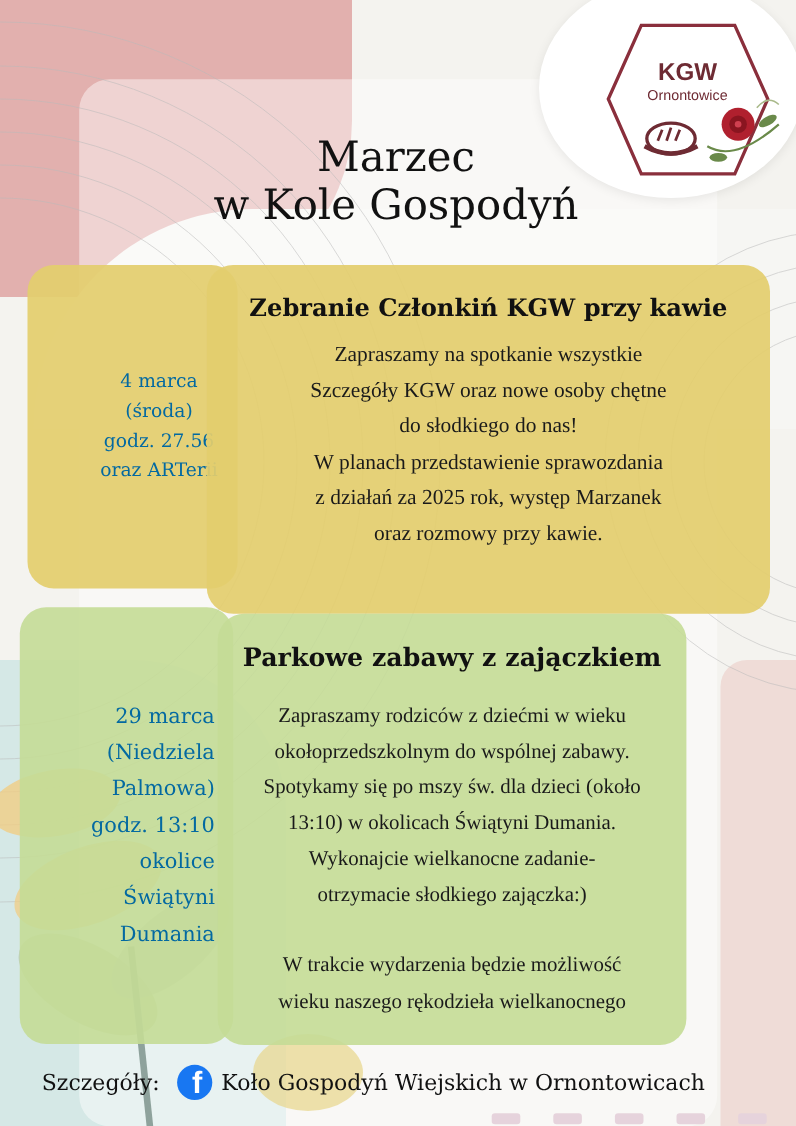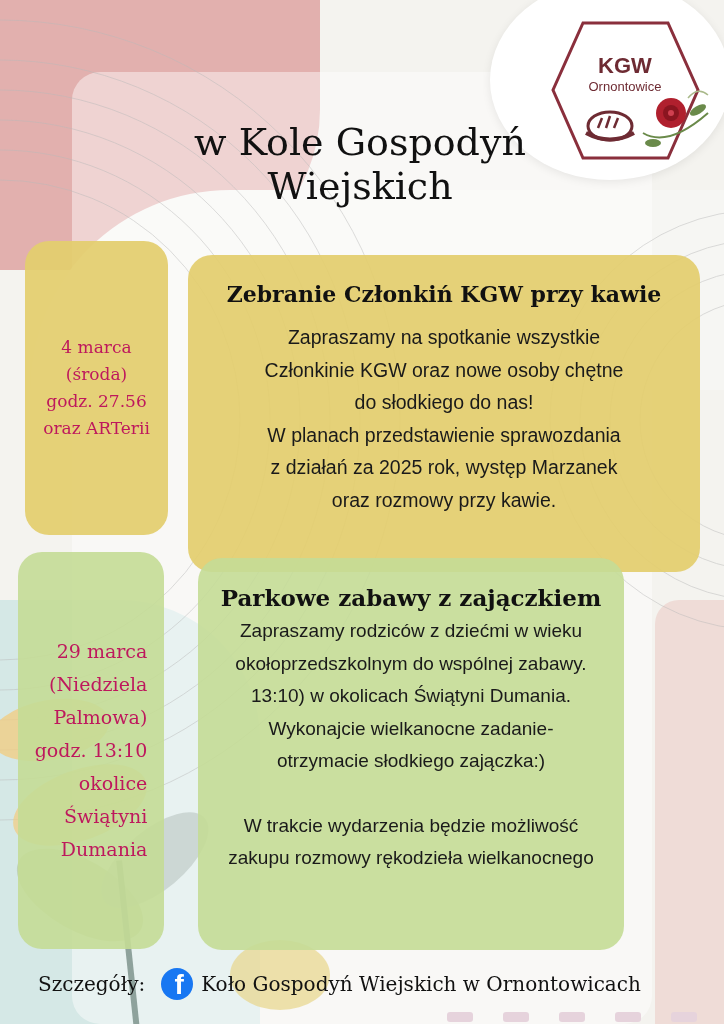--- a/index.html
+++ b/index.html
@@ -48,40 +48,40 @@
     .title {
       position:absolute; left:130px; top:95px; width:460px;
       text-align:center; font-family:"DejaVu Serif", serif;
       font-size:38px; line-height:44px; color:#111; font-weight:normal;
     }
     .title span { display:block; }
 
     .card { position:absolute; border-radius:24px; }
     .date-card {
       display:flex; align-items:center; justify-content:center; text-align:center;
-      font-family:"DejaVu Serif", serif; color:#be185d;
+      font-family:"DejaVu Serif", serif; color:#0369a1;padding-left:48px;
     }
     .yellow { background:rgba(227,206,110,0.93); }
     .green { background:rgba(196,219,150,0.9); }
 
     .date1 { left:25px; top:241px; width:143px; height:294px; font-size:17px; line-height:27px; }
     .date2 { left:18px; top:552px; width:146px; height:397px; font-size:19px; line-height:33px;text-align:right; }
 
     .event-card { padding:0; text-align:center; color:#1a1a1a; }
-    .ev1 { left:188px; top:255px; width:512px; height:317px; }
+    .ev1 { left:188px; top:241px; width:512px; height:317px; }
     .ev2 { left:198px; top:558px; width:426px; height:392px;text-align:center; }
     .ev-title {
       font-family:"DejaVu Serif", serif; font-size:22px; color:#111;
       margin:0;
     }
     .ev1 .ev-title { padding-top:26px; font-size:22px; }
     .ev2 .ev-title { padding-top:26px; font-size:23px; }
     .ev-body { font-size:19.5px; line-height:32.5px; margin-top:14px; }
-    .ev2 .ev-body { font-size:19px; line-height:32.5px; margin-top:4px; }
-    .ev-body span { display:block; }
+    .ev2 .ev-body { font-size:19px; line-height:32.5px; margin-top:24px; }
+    .ev-body span { display:block;font-family:Liberation Serif, serif; }
     .ev-body .gap { height:32px; }
 
     .footer {
       position:absolute; left:38px; top:964px; height:40px;
       display:flex; align-items:center; font-family:"DejaVu Serif", serif;
       font-size:20px; color:#111;
     }
     .fb {
       width:32px; height:32px; border-radius:50%; background:#1877f2;
       display:inline-flex; align-items:flex-end; justify-content:center;
@@ -138,37 +138,37 @@
     <ellipse cx="105" cy="125" rx="8" ry="4" fill="#6a8a4a"></ellipse>
     <ellipse cx="150" cy="92" rx="9" ry="4" fill="#6a8a4a" transform="rotate(-30 150 92)"></ellipse>
     <circle cx="123" cy="95" r="15" fill="#b0202e"></circle>
     <circle cx="123" cy="95" r="8" fill="#8a1520"></circle>
     <circle cx="123" cy="95" r="3" fill="#d04050"></circle>
     <path d="M140 80 q10 -12 20 -3" stroke="#a9b98a" stroke-width="1.5" fill="none"></path>
   </g>
 </svg>
 
 <h1 class="title">
+  <span>Marzec</span>
   <span>w Kole Gospodyń</span>
-  <span>Wiejskich</span>
 </h1>
 
 <div class="card date-card yellow date1">
   <div>
     <div>4 marca</div>
     <div>(środa)</div>
     <div>godz. 27.56</div>
     <div>oraz ARTerii</div>
   </div>
 </div>
 <div class="card event-card yellow ev1">
   <h2 class="ev-title">Zebranie Członkiń KGW przy kawie</h2>
   <div class="ev-body">
     <span>Zapraszamy na spotkanie wszystkie</span>
-    <span>Członkinie KGW oraz nowe osoby chętne</span>
+    <span>Szczegóły KGW oraz nowe osoby chętne</span>
     <span>do słodkiego do nas!</span>
     <span>W planach przedstawienie sprawozdania</span>
     <span>z działań za 2025 rok, występ Marzanek</span>
     <span>oraz rozmowy przy kawie.</span>
   </div>
 </div>
 
 <div class="card date-card green date2">
   <div>
     <div>29 marca</div>
@@ -178,26 +178,27 @@
     <div>okolice</div>
     <div>Świątyni</div>
     <div>Dumania</div>
   </div>
 </div>
 <div class="card event-card green ev2">
   <h2 class="ev-title">Parkowe zabawy z zajączkiem</h2>
   <div class="ev-body">
     <span>Zapraszamy rodziców z dziećmi w wieku</span>
     <span>okołoprzedszkolnym do wspólnej zabawy.</span>
+    <span>Spotykamy się po mszy św. dla dzieci (około</span>
     <span>13:10) w okolicach Świątyni Dumania.</span>
     <span>Wykonajcie wielkanocne zadanie-</span>
     <span>otrzymacie słodkiego zajączka:)</span>
     <span class="gap"></span>
     <span>W trakcie wydarzenia będzie możliwość</span>
-    <span>zakupu rozmowy rękodzieła wielkanocnego</span>
+    <span>wieku naszego rękodzieła wielkanocnego</span>
   </div>
 </div>
 
 <div class="footer">
   <span>Szczegóły:</span>
   <span class="fb">
       <span>f</span>
     </span>
   <span>Koło Gospodyń Wiejskich w Ornontowicach</span>
 </div>

